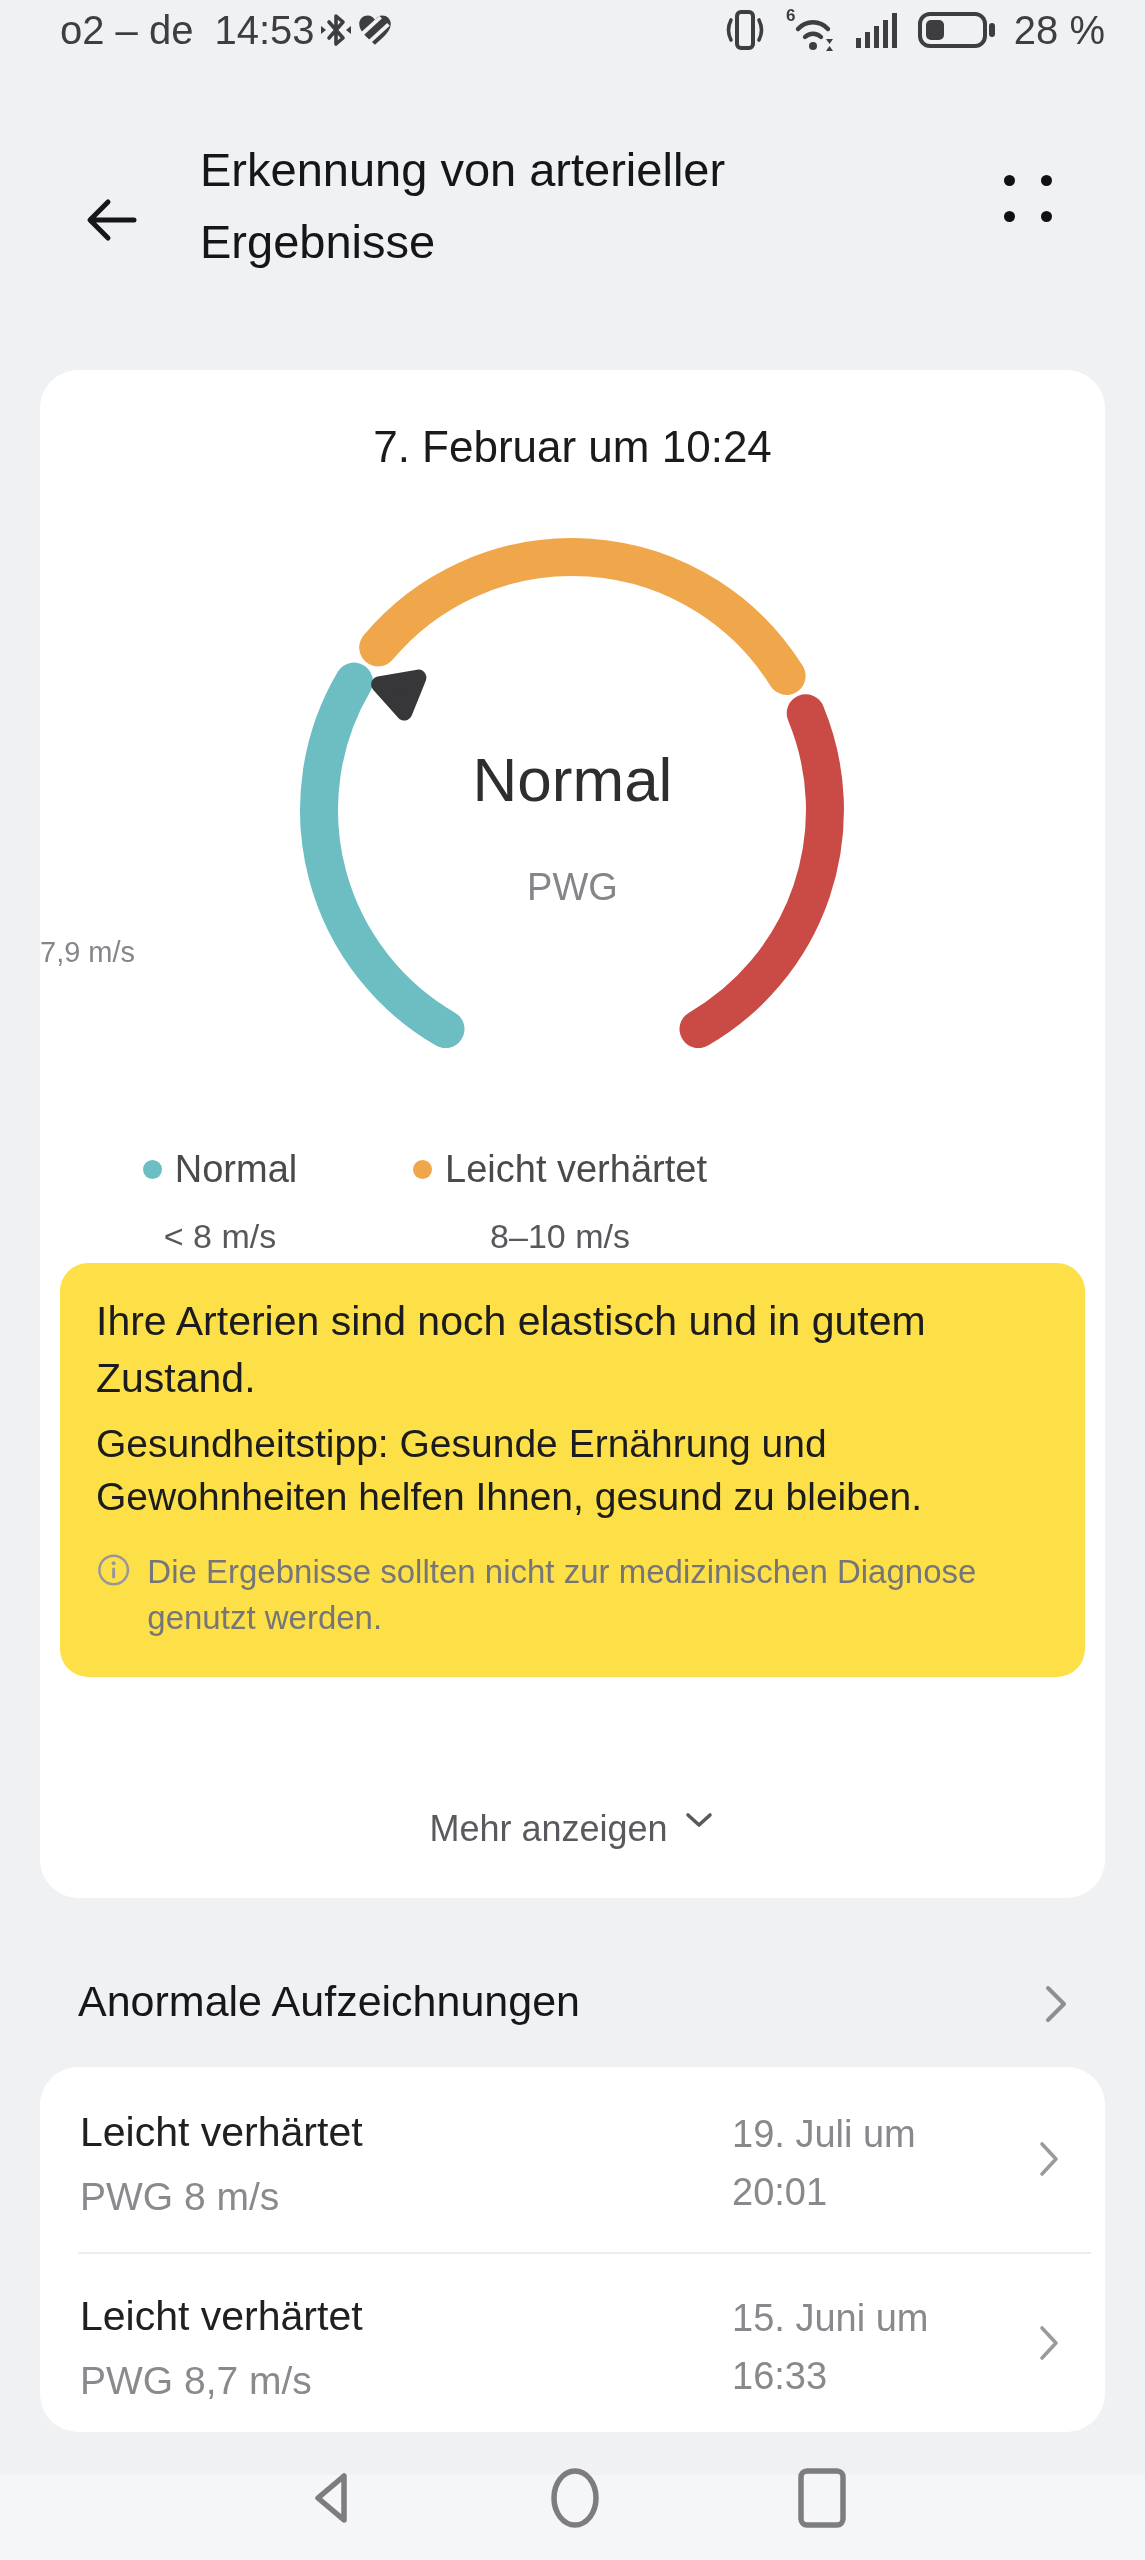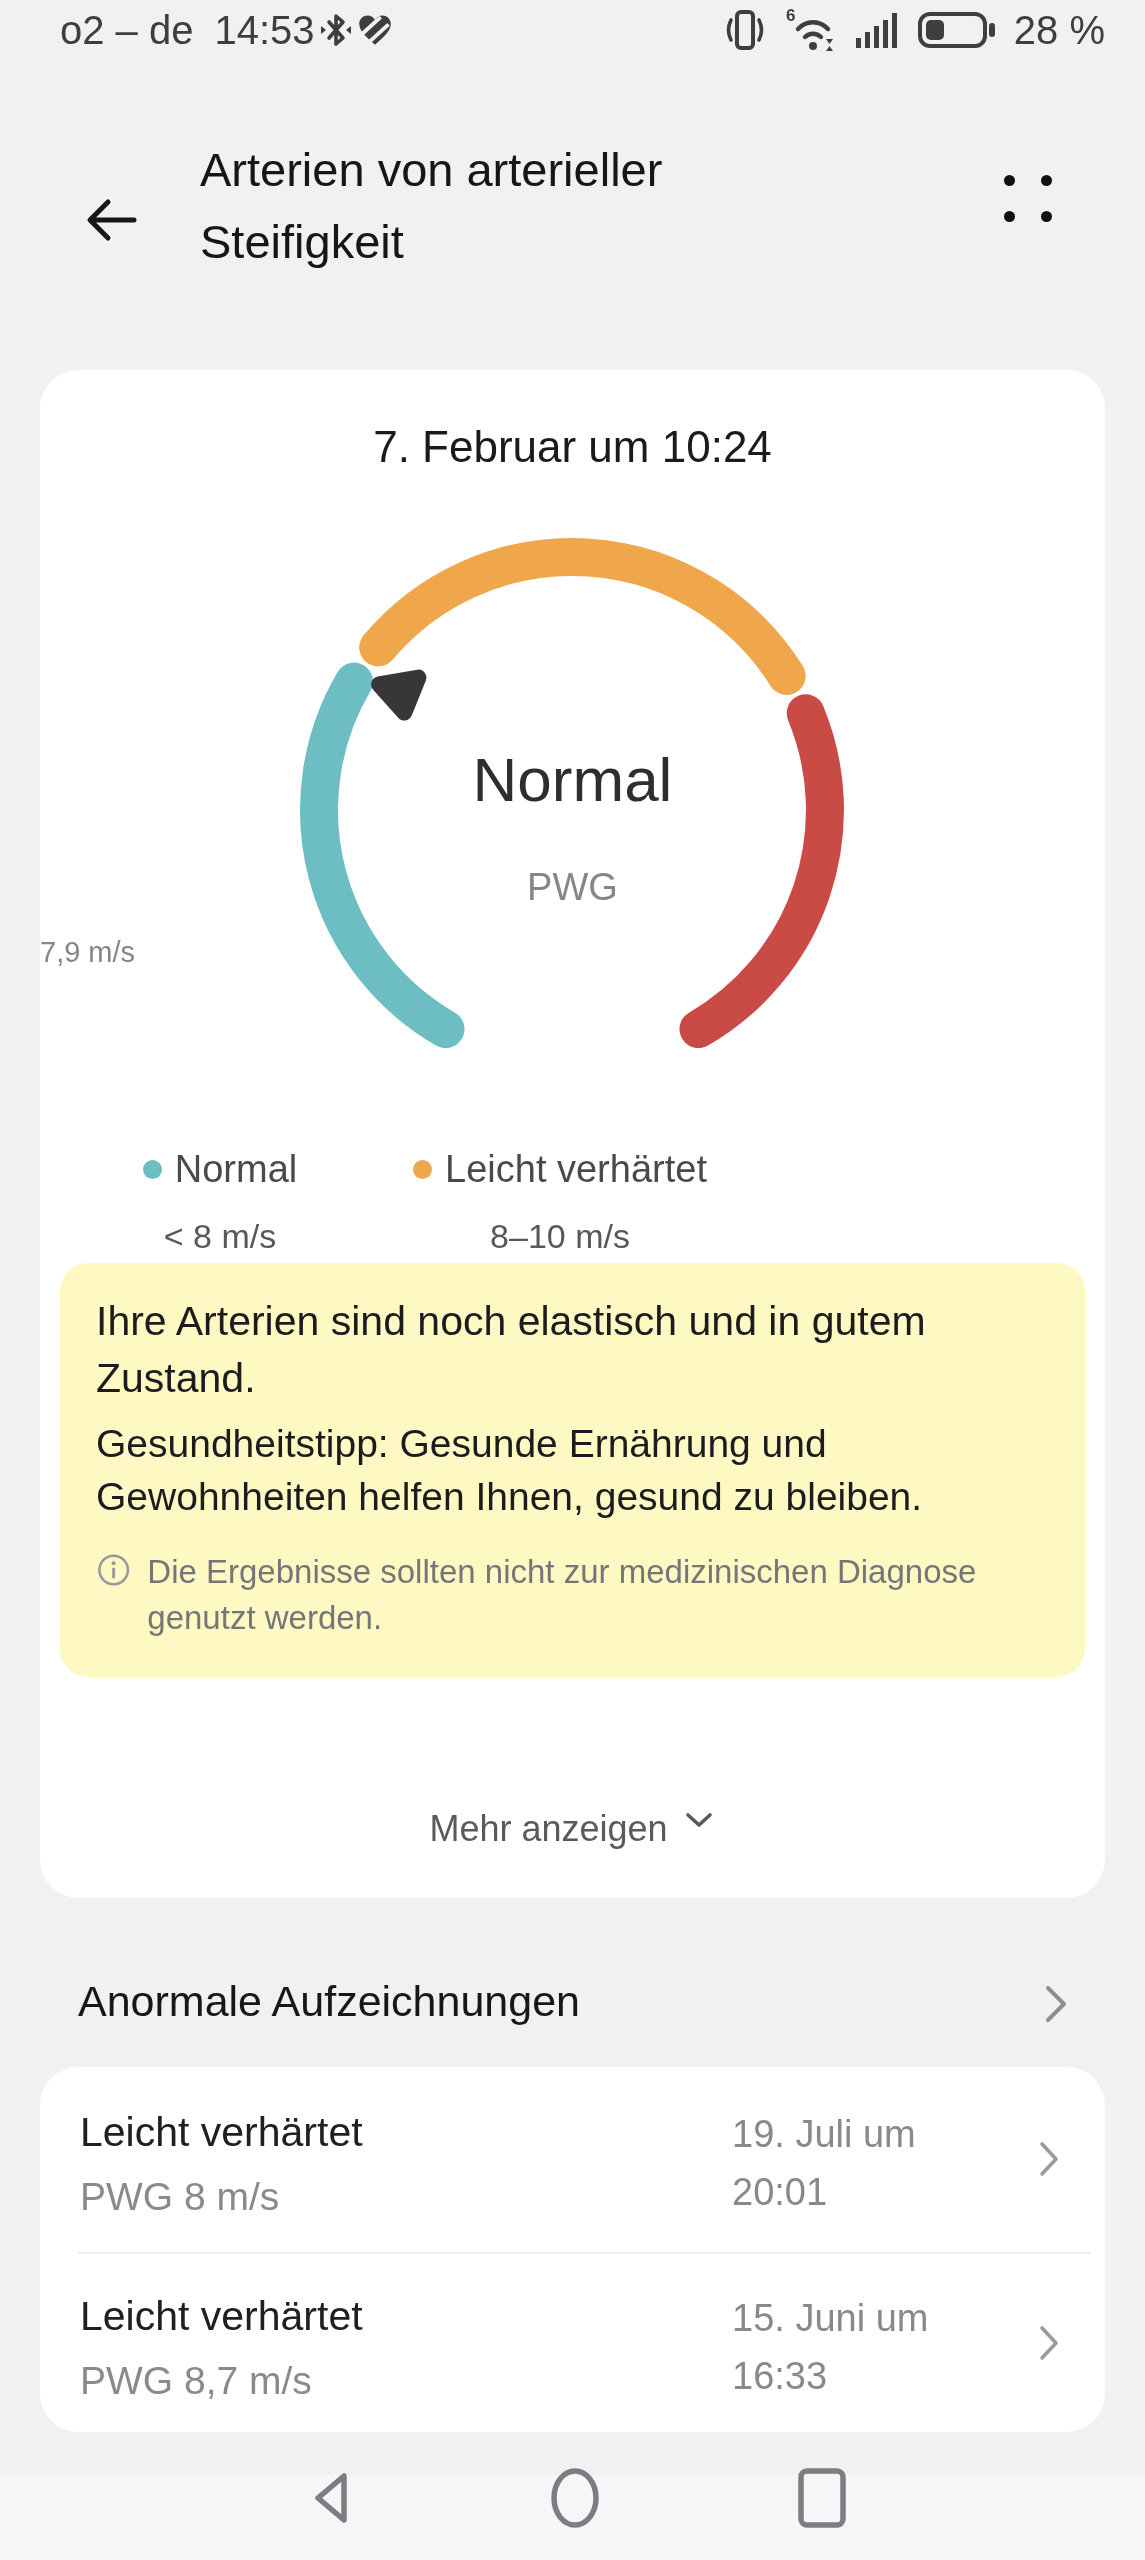--- a/index.html
+++ b/index.html
@@ -32,21 +32,21 @@
   .gauge-value{left:0;top:566px;width:100%;text-align:left;font-size:29px;color:#85858a;}
   
   .legend-col{text-align:center;}
   .legend-main{display:flex;align-items:center;justify-content:center;gap:13px;font-size:38px;color:#4a4a4d;}
   .legend-dot{width:19px;height:19px;border-radius:50%;flex:0 0 auto;}
   .legend-sub{margin-top:26px;font-size:34px;color:#58585c;}
   #legend-0{left:50px;top:778px;width:260px;}
   #legend-1{left:290px;top:778px;width:460px;}
   #legend-2{left:730px;top:778px;width:300px;}
   
-  .result-box{left:20px;top:893px;width:1025px;box-sizing:border-box;background:#fef9c3;border-radius:28px;
+  .result-box{left:20px;top:893px;width:1025px;box-sizing:border-box;background:#fde047;border-radius:28px;
     padding:30px 36px 36px 36px;}
   .result-headline{font-size:41px;line-height:57px;color:#1c1c1e;}
   .result-tip{margin-top:10px;font-size:39px;line-height:53px;color:#1c1c1e;}
   .result-note{margin-top:26px;display:flex;align-items:flex-start;gap:16px;color:#767679;}
   .result-note-text{font-size:33px;line-height:46px;}
   .show-more{left:0;top:1438px;width:100%;display:flex;justify-content:center;align-items:flex-start;gap:14px;
     font-size:36px;color:#5a5a5e;cursor:pointer;}
   
   .section-header{left:78px;top:1977px;font-size:43px;color:#17171a;}
   .section-chevron{left:1040px;top:1980px;}
@@ -106,21 +106,21 @@
       <rect x="8" y="11" width="18" height="20" rx="5" fill="#3e3e41"></rect>
       <rect x="71" y="14" width="6" height="14" rx="3" fill="#3e3e41"></rect>
     </svg>
     <span>28 %</span>
   </div>
 </div>
 
 <svg class="abs" style="left:80px;top:188px;" width="64" height="64" viewBox="0 0 64 64">
   <path d="M54 32 L12 32 M28 14 L10 32 L28 50" fill="none" stroke="#17171a" stroke-width="5" stroke-linecap="round" stroke-linejoin="round"></path>
 </svg>
-<div class="abs header-title">Arterien von arterieller Steifigkeit</div>
+<div class="abs header-title">Erkennung von arterieller Ergebnisse</div>
 <div class="abs menu-dots">
   <span></span>
     <span></span>
   <span></span>
     <span></span>
 </div>
 
 <div class="abs card" id="card-measure">
   <div class="abs card-title">
     <span>7. Februar um 10:24</span>

